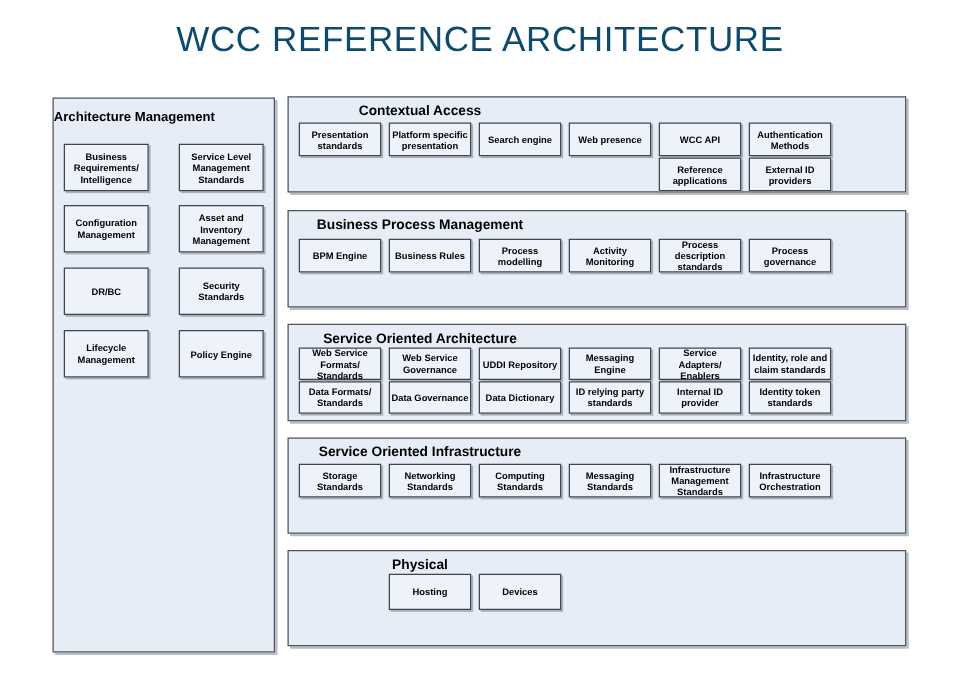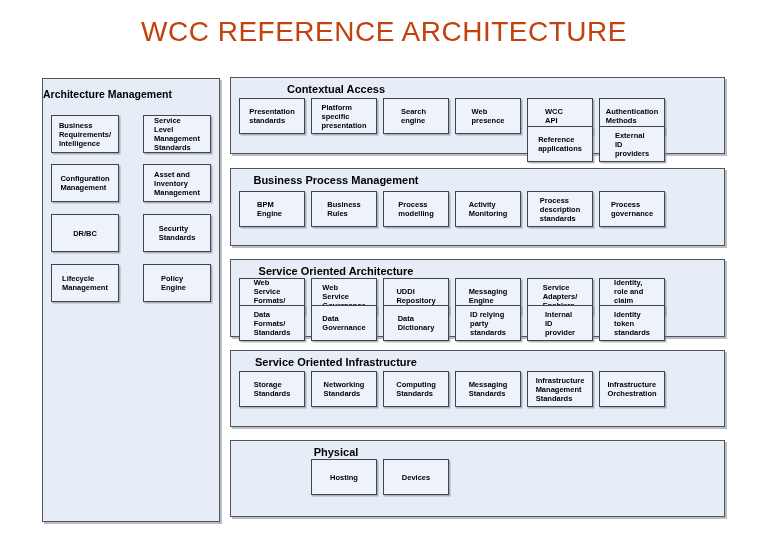--- a/index.html
+++ b/index.html
@@ -2,21 +2,21 @@
 <html><head>
 <meta charset="utf-8">
 <style>
   html,body{margin:0;padding:0;background:#ffffff;}
   #canvas{
     position:relative;width:768px;height:542px;background:#ffffff;overflow:hidden;
     font-family:"Liberation Sans", sans-serif;color:#000;
   }
   .main-title{
     position:absolute;top:16px;left:0;width:768px;text-align:center;
-    font-size:28px;font-weight:400;letter-spacing:0.5px;color:#c2410c;
+    font-size:28px;font-weight:400;letter-spacing:0.5px;color:#0c4a6e;
   }
   .panel{
     position:absolute;left:42px;top:78px;width:178px;height:444px;
     background:#e7edf7;border:1px solid #4f565f;
     box-shadow:2px 2px 0 rgba(130,136,144,0.55);box-sizing:border-box;
   }
   .panel-title{
     position:absolute;top:9px;left:0;width:100%;
     font-size:10.5px;font-weight:bold;
   }
@@ -26,22 +26,22 @@
     box-shadow:2px 2px 0 rgba(130,136,144,0.55);box-sizing:border-box;
   }
   .section-title{
     position:absolute;top:5px;left:0;width:210px;text-align:center;
     font-size:11px;font-weight:bold;
   }
   .box{
     position:absolute;width:66px;height:27px;
     background:#eef2fa;border:1px solid #3f454d;
     box-shadow:1.5px 1.5px 0 rgba(130,136,144,0.6);box-sizing:border-box;
-    display:flex;align-items:center;justify-content:center;text-align:left;
-    font-size:7.5px;font-weight:bold;line-height:1.2;padding:17px;
+    display:flex;align-items:center;justify-content:center;text-align:center;
+    font-size:7.5px;font-weight:bold;line-height:1.2;padding:1px;
   }
   .pbox{ 
     width:68px;height:38px;
   }
   
   .c0{left:8px}.c1{left:80px}.c2{left:152px}.c3{left:224px}.c4{left:296px}.c5{left:368px}
   
   .pc0{left:8px}.pc1{left:100px}
   .pr0{top:36px}.pr1{top:85px}.pr2{top:135px}.pr3{top:185px}
   

